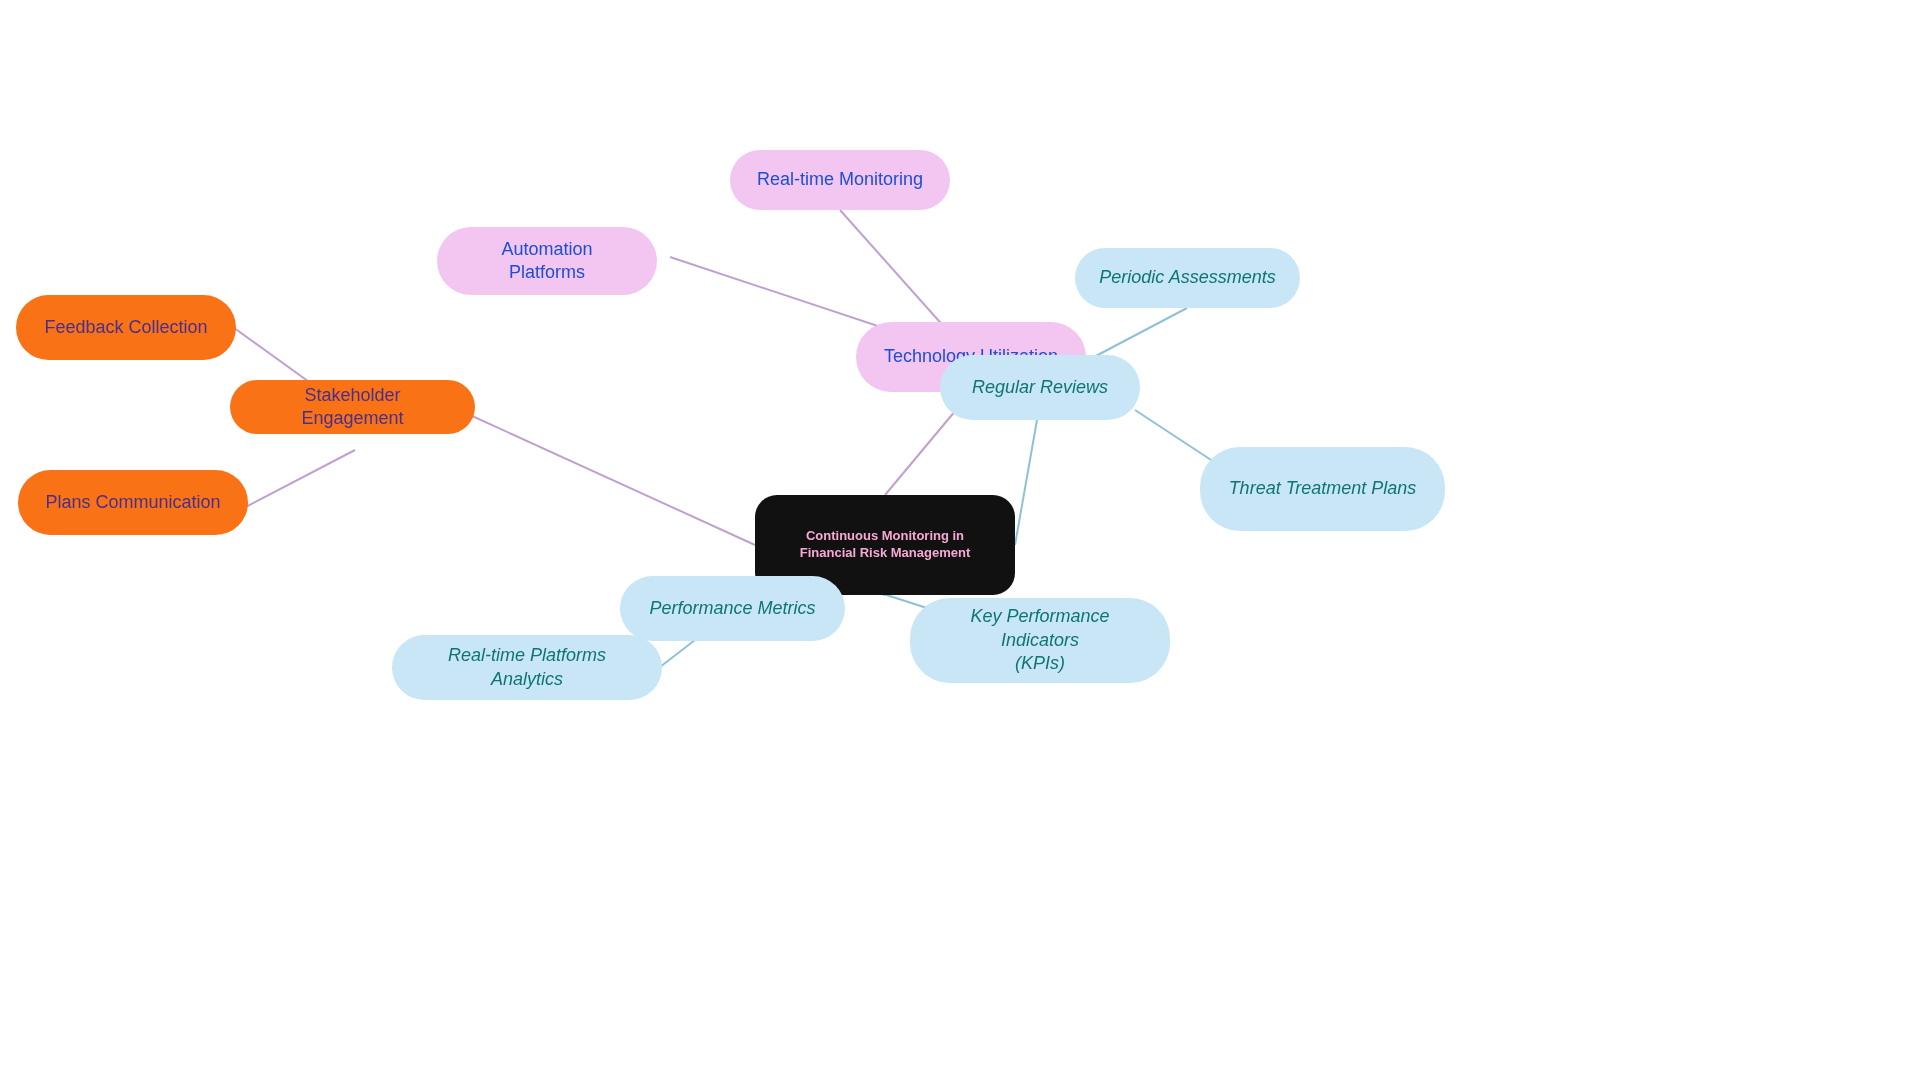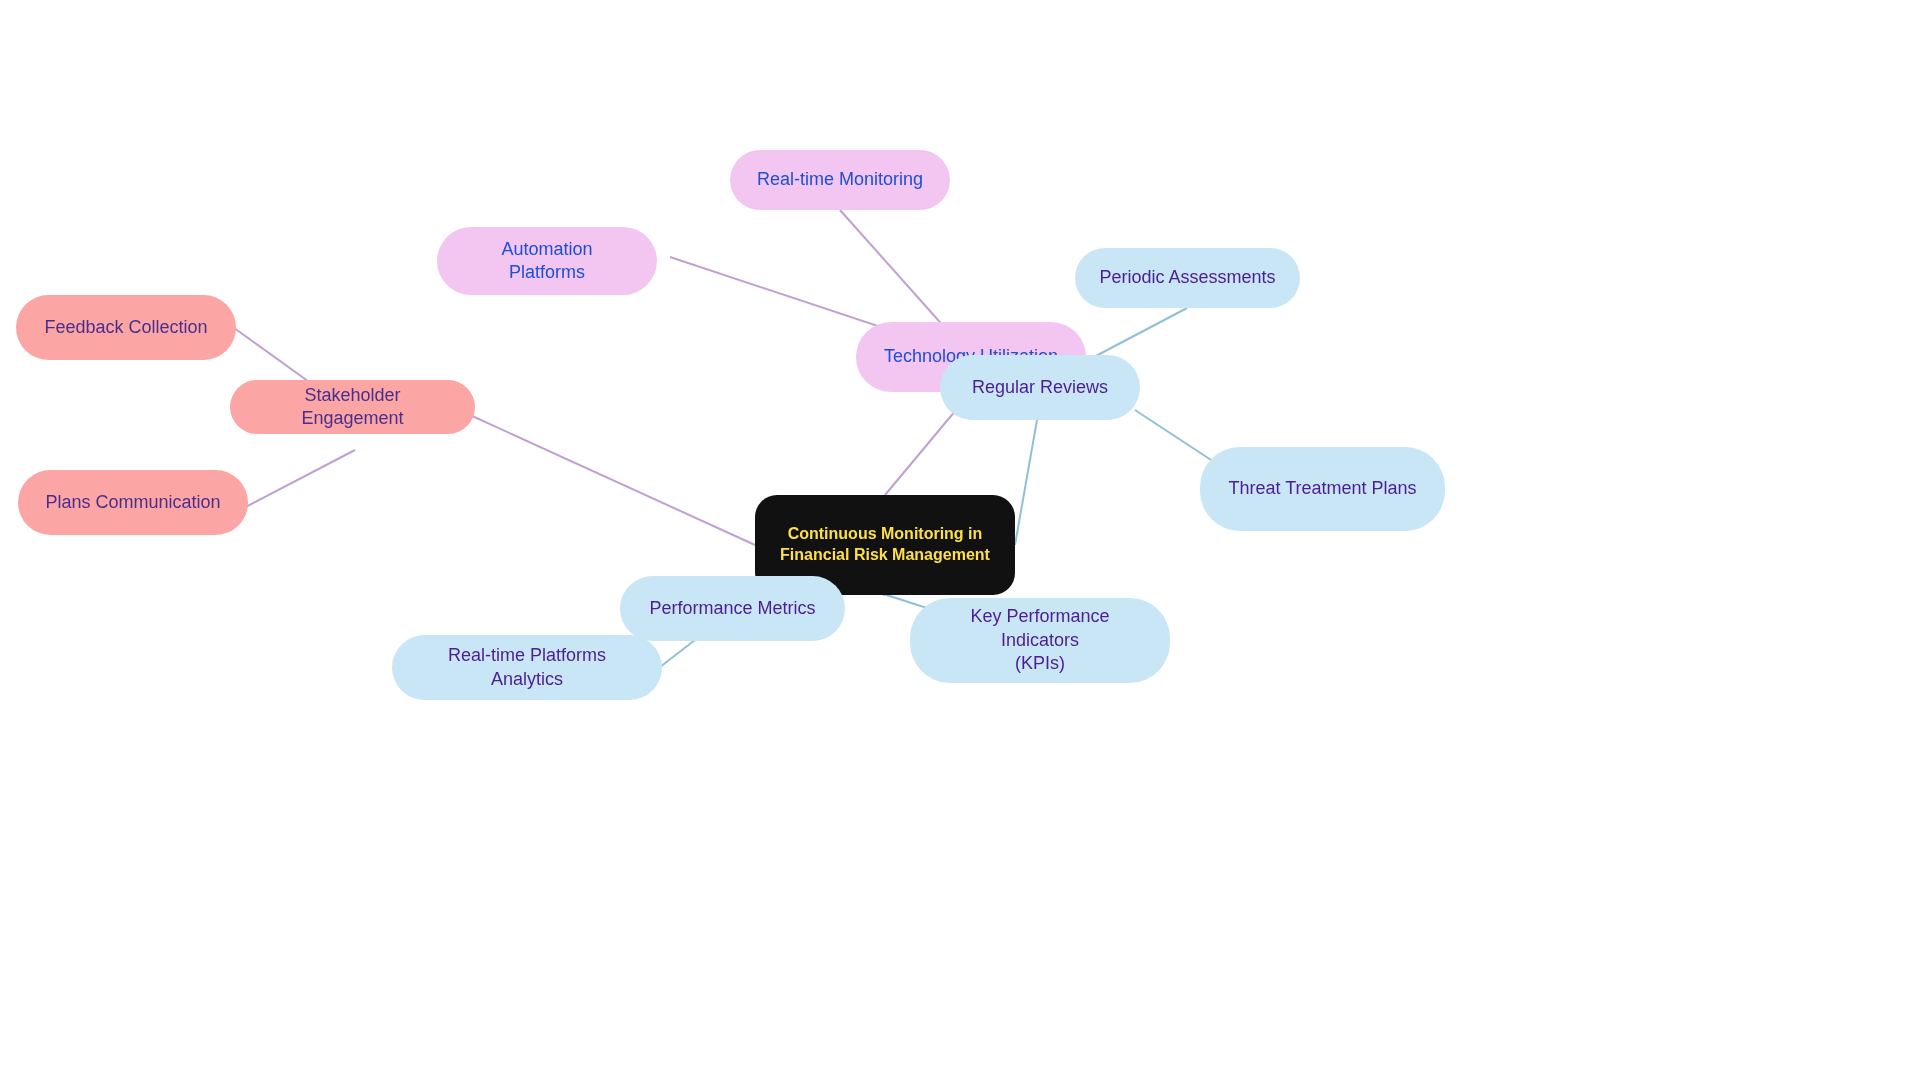--- a/index.html
+++ b/index.html
@@ -26,41 +26,42 @@
       justify-content: center;
       text-align: center;
       padding: 14px 24px;
       font-size: 18px;
       font-weight: 500;
       line-height: 1.3;
       cursor: default;
     }
     .node-center {
       background: #111111;
-      color: #fde047;
-      font-size: 16px;
+      color: #f9a8d4;
+      font-size: 13px;
       font-weight: 600;
       border-radius: 22px;
       width: 260px;
       height: 100px;
     }
     .node-pink {
       background: #f3c6f1;
       color: #1d4ed8;
       border-radius: 40px;
     }
     .node-purple {
-      background: #fca5a5;
+      background: #f97316;
       color: #4a2f8a;
       border-radius: 40px;
     }
     .node-blue {
       background: #c8e6f5;
-      color: #4c1d95;
+      color: #0f766e;
       border-radius: 40px;
+      font-style: italic;
     }
   </style>
 </head>
 <body>
 
 <svg id="connections">
 
   <line x1="885" y1="495" x2="971" y2="392" stroke="#c0a0d0" stroke-width="2"></line>
 
   <line x1="971" y1="357" x2="840" y2="210" stroke="#c0a0d0" stroke-width="2"></line>

